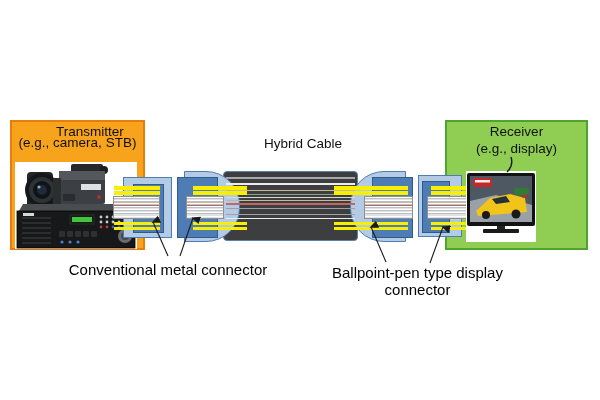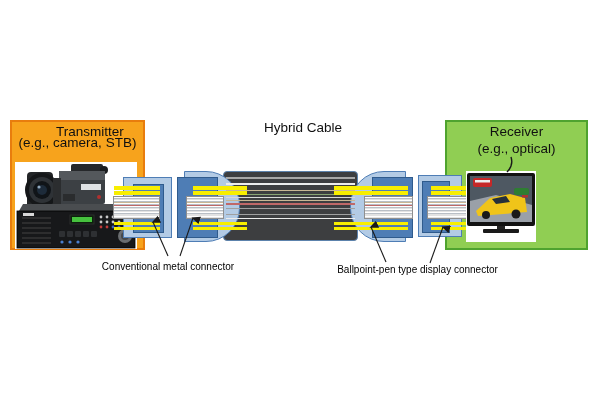--- a/index.html
+++ b/index.html
@@ -4,21 +4,21 @@
 <style>
   html,body{margin:0;padding:0;background:#fff;}
   .stage{position:relative;width:600px;height:400px;background:#ffffff;overflow:hidden;
          font-family:"Liberation Sans","DejaVu Sans",sans-serif;color:#111;}
   .abs{position:absolute;}
   
   .eqbox{position:absolute;top:120px;height:130px;box-sizing:border-box;border:2.5px solid;}
   .tx{left:10px;width:135px;background:var(--transmitter-fill,#F7A31C);border-color:var(--transmitter-border,#E87D0D);}
   .rx{left:445px;width:143px;background:var(--receiver-fill,#90CE53);border-color:var(--receiver-border,#4FA32F);}
   .btitle{position:absolute;text-align:center;font-size:13.5px;line-height:16px;color:#101010;}
-  .ctitle{position:absolute;left:150px;width:306px;text-align:center;font-size:13.5px;line-height:18px;color:#101010;}
+  .ctitle{position:absolute;left:150px;width:306px;text-align:center;font-size:13.5px;line-height:18px;color:#101010;margin-top:16px;}
   
   .photo-bg{position:absolute;background:#fff;}
   
   .sq{position:absolute;box-sizing:border-box;}
   .lightsq{background:var(--connector-light-blue,#B3CBE5);border:1.5px solid var(--connector-mid-blue,#4E7DB5);}
   .darksq{background:var(--connector-mid-blue,#4E7DB5);border:1.5px solid var(--connector-border-blue,#2F5B8D);}
   .innersq{position:absolute;background:var(--connector-mid-blue,#4E7DB5);border:1px solid var(--connector-border-blue,#2F5B8D);box-sizing:border-box;}
   .boot{position:absolute;top:171px;width:56px;height:71px;background:var(--connector-light-blue,#B3CBE5);
         border:1.5px solid var(--connector-mid-blue,#4E7DB5);box-sizing:border-box;}
   .boot-l{left:184px;border-radius:0 34px 34px 0;}
@@ -37,35 +37,35 @@
   .wire-block{position:absolute;top:196px;height:23px;box-sizing:border-box;border:1px solid #8F8F8F;
     background:repeating-linear-gradient(to bottom,#ffffff 0 1px,#B9BFC6 1px 1.8px,#E2E2E2 1.8px 3.1px);}
   .wire-block::before{content:"";position:absolute;left:0;right:0;top:4.5px;height:1.5px;background:var(--signal-tan,#C9B794);}
   .wire-block::after{content:"";position:absolute;left:0;right:0;top:7.5px;height:1.8px;background:var(--signal-pink,#C06868);}
   .fiber-seg{position:absolute;top:186px;height:44px;
     background:linear-gradient(to bottom,
       var(--fiber-yellow,#F8EE00) 0 3.5px,transparent 3.5px 5px,
       var(--fiber-yellow,#F8EE00) 5px 8.5px,transparent 8.5px 35.5px,
       var(--fiber-yellow,#F8EE00) 35.5px 39px,transparent 39px 40.5px,
       var(--fiber-yellow,#F8EE00) 40.5px 44px);}
-  .callout{position:absolute;text-align:center;font-size:10px;color:#000;}
+  .callout{position:absolute;text-align:center;font-size:15px;color:#000;}
   svg{display:block;}
 </style>
 </head>
 <body>
 
 <div class="stage">
 
   <div class="eqbox tx"></div>
   <div class="eqbox rx"></div>
 
   <div class="btitle" style="left:14px;width:152px;top:124px">Transmitter</div>
   <div class="btitle" style="left:5px;width:145px;top:135px">(e.g., camera, STB)</div>
   <div class="btitle" style="left:445px;width:143px;top:124px">Receiver</div>
-  <div class="btitle" style="left:445px;width:143px;top:141px">(e.g., optical)</div>
+  <div class="btitle" style="left:445px;width:143px;top:141px">(e.g., display)</div>
 
   <div class="ctitle" style="top:119px">Hybrid Cable</div>
 
   <div class="photo-bg" style="left:15px;top:162px;width:122px;height:87px"></div>
   <svg class="abs" style="left:15px;top:162px" width="100" height="54" viewBox="0 0 100 54">
     <rect x="0" y="0" width="100" height="54" fill="#ffffff"></rect>
     <rect x="56" y="2" width="32" height="11" rx="2" fill="#26282b"></rect>
     <circle cx="89" cy="8" r="4" fill="#1b1d1f"></circle>
     <rect x="44" y="9" width="46" height="33" rx="2" fill="#3c4044"></rect>
     <rect x="44" y="9" width="46" height="9" fill="#54585c"></rect>

